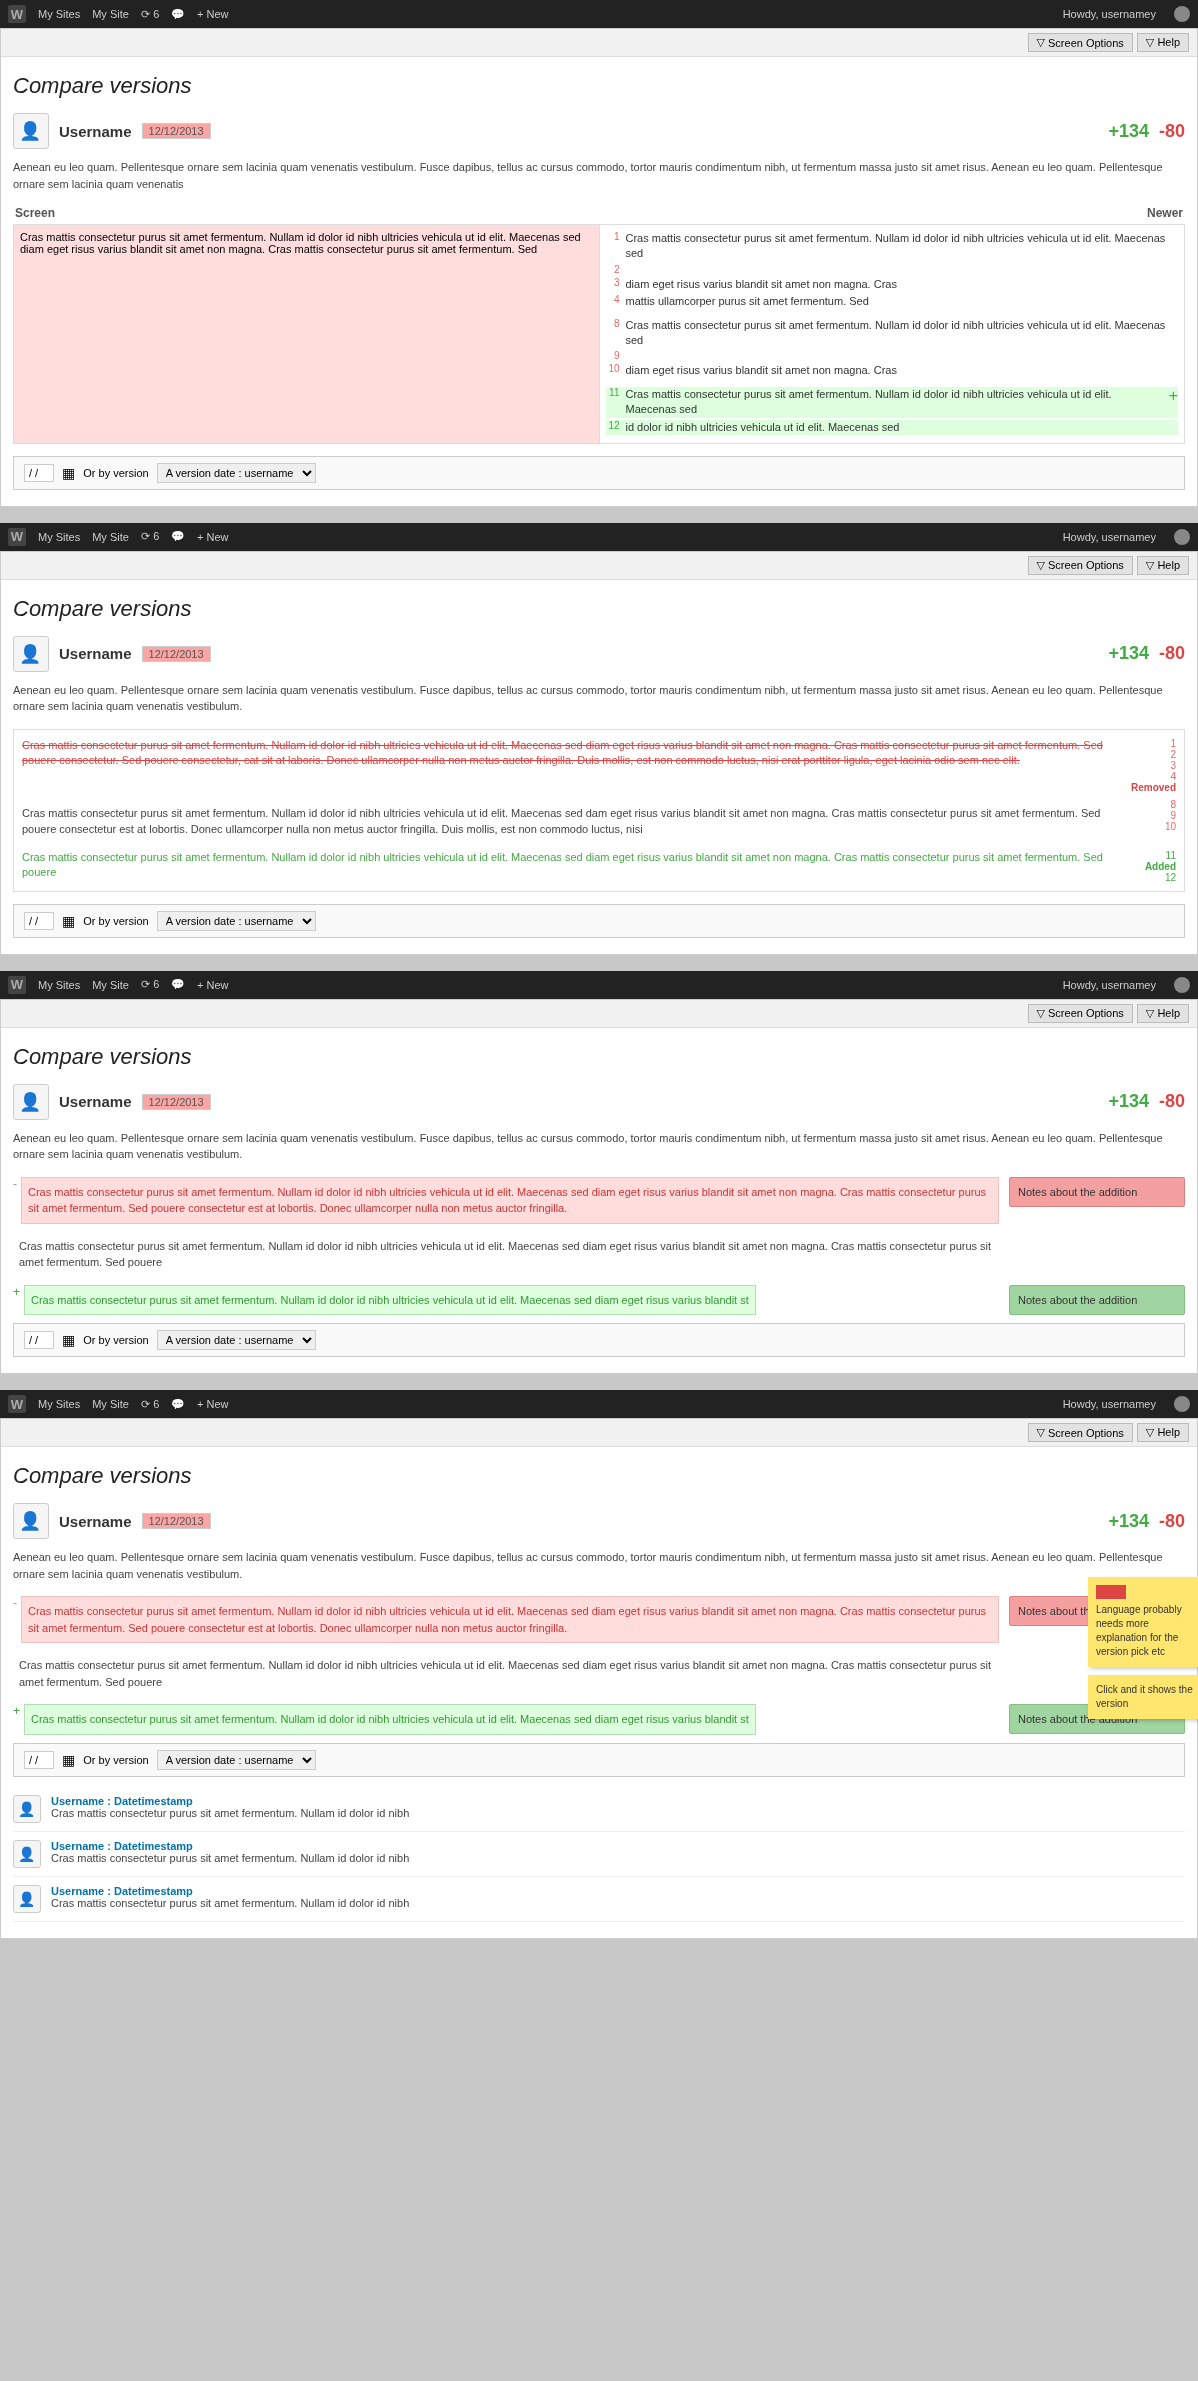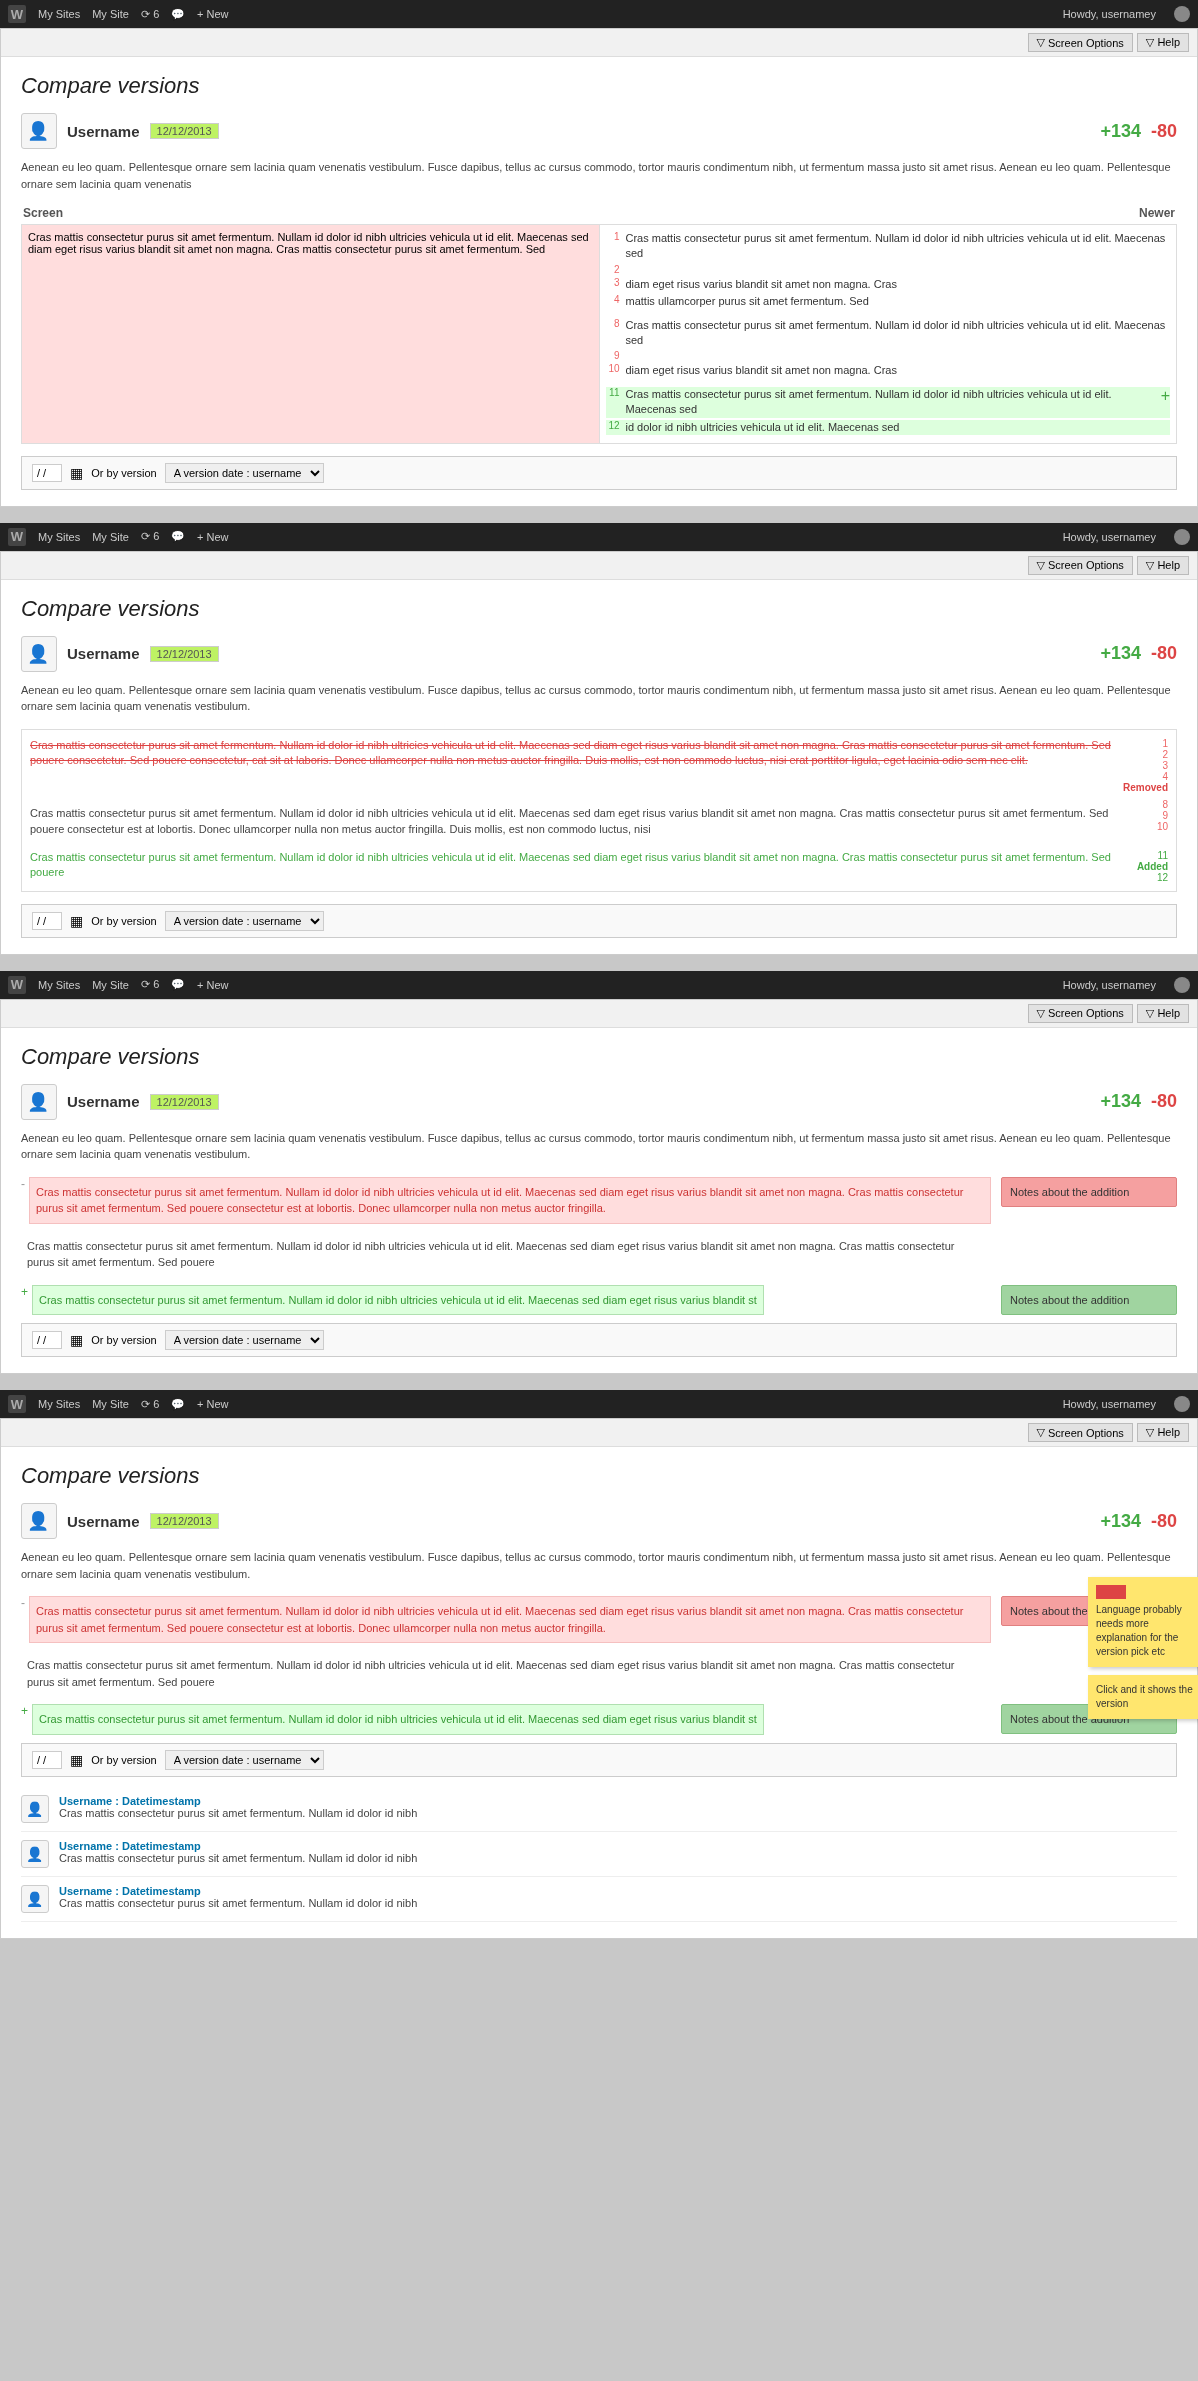--- a/index.html
+++ b/index.html
@@ -49,21 +49,21 @@
       border: 1px solid #bbb;
       padding: 2px 8px;
       cursor: pointer;
       font-size: 11px;
       display: flex; align-items: center; gap: 3px;
     }
 
     
     .content-area {
       background: #fff;
-      padding: 16px 20px;
+      padding: 16px 12px;
       margin: 0;
     }
 
     .page-title {
       font-size: 22px;
       font-style: italic;
       font-weight: normal;
       margin-bottom: 14px;
       color: #222;
     }
@@ -87,21 +87,21 @@
     .username-label {
       font-size: 15px;
       font-weight: bold;
       color: #333;
     }
     .date-badge {
       border: 1px solid #ccc;
       padding: 1px 6px;
       font-size: 11px;
       color: #555;
-      background: #bef264;
+      background: #fca5a5;
     }
     .stats {
       margin-left: auto;
       display: flex; gap: 10px;
     }
     .stat-add { color: #4a4; font-size: 18px; font-weight: bold; }
     .stat-remove { color: #d44; font-size: 18px; font-weight: bold; }
 
     
     .desc-text {

